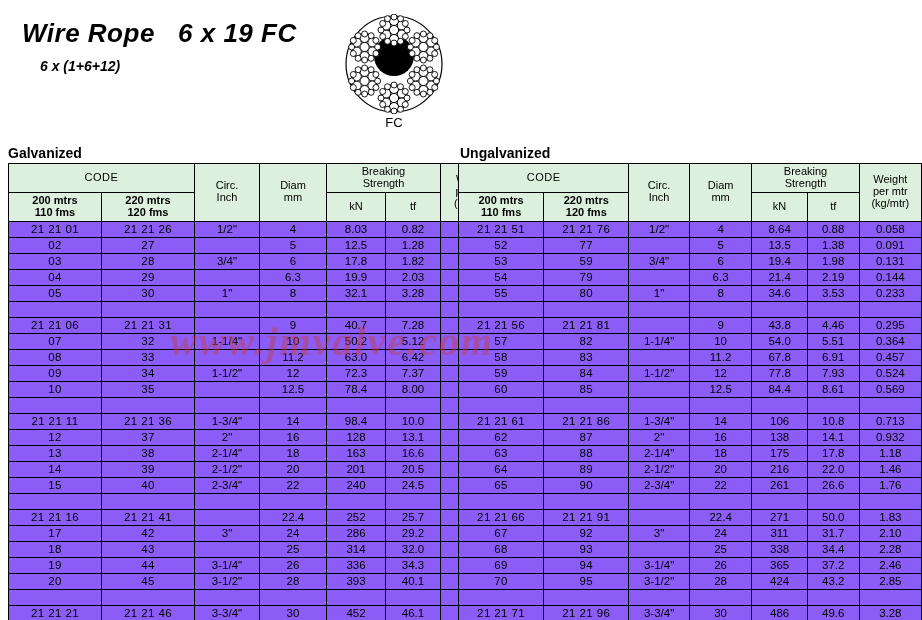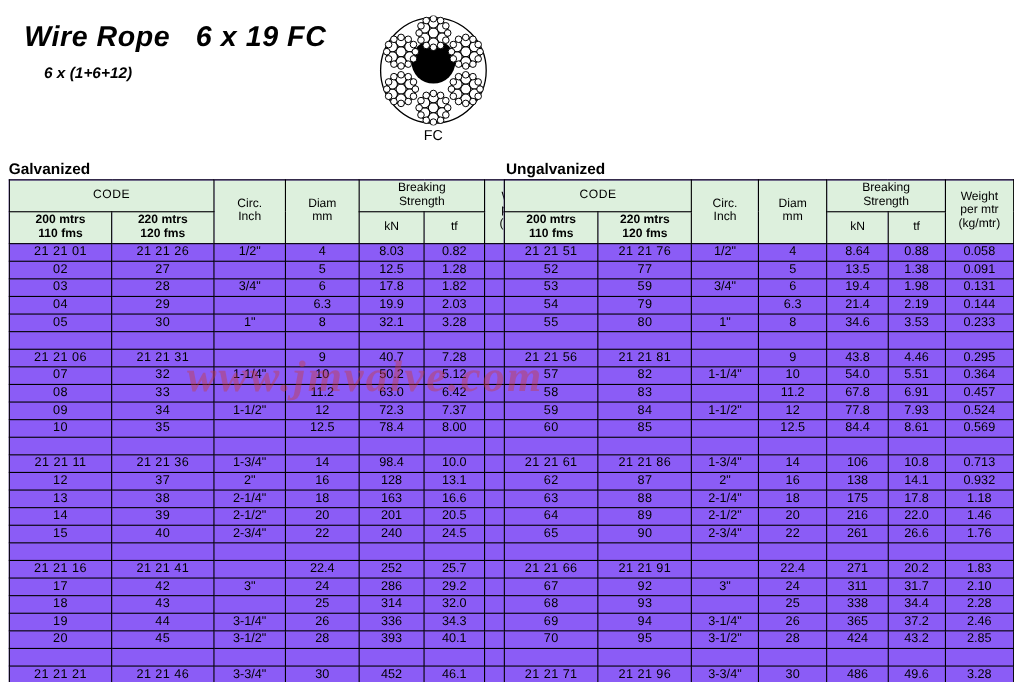--- a/index.html
+++ b/index.html
@@ -602,21 +602,21 @@
           <td>&nbsp;</td>
           <td>&nbsp;</td>
           <td>&nbsp;</td>
         </tr>
         <tr class="grp-first">
           <td class="c-code1 code-cell">21 21 66</td>
           <td class="c-code2 code-cell">21 21 91</td>
           <td class="c-circ"></td>
           <td class="c-diam">22.4</td>
           <td class="c-kn">271</td>
-          <td class="c-tf">20.2</td>
+          <td class="c-tf">50.0</td>
           <td class="c-wt">1.83</td>
         </tr>
         <tr>
           <td class="c-code1 code-cell">67</td>
           <td class="c-code2 code-cell">92</td>
           <td class="c-circ">3"</td>
           <td class="c-diam">24</td>
           <td class="c-kn">311</td>
           <td class="c-tf">31.7</td>
           <td class="c-wt">2.10</td>

